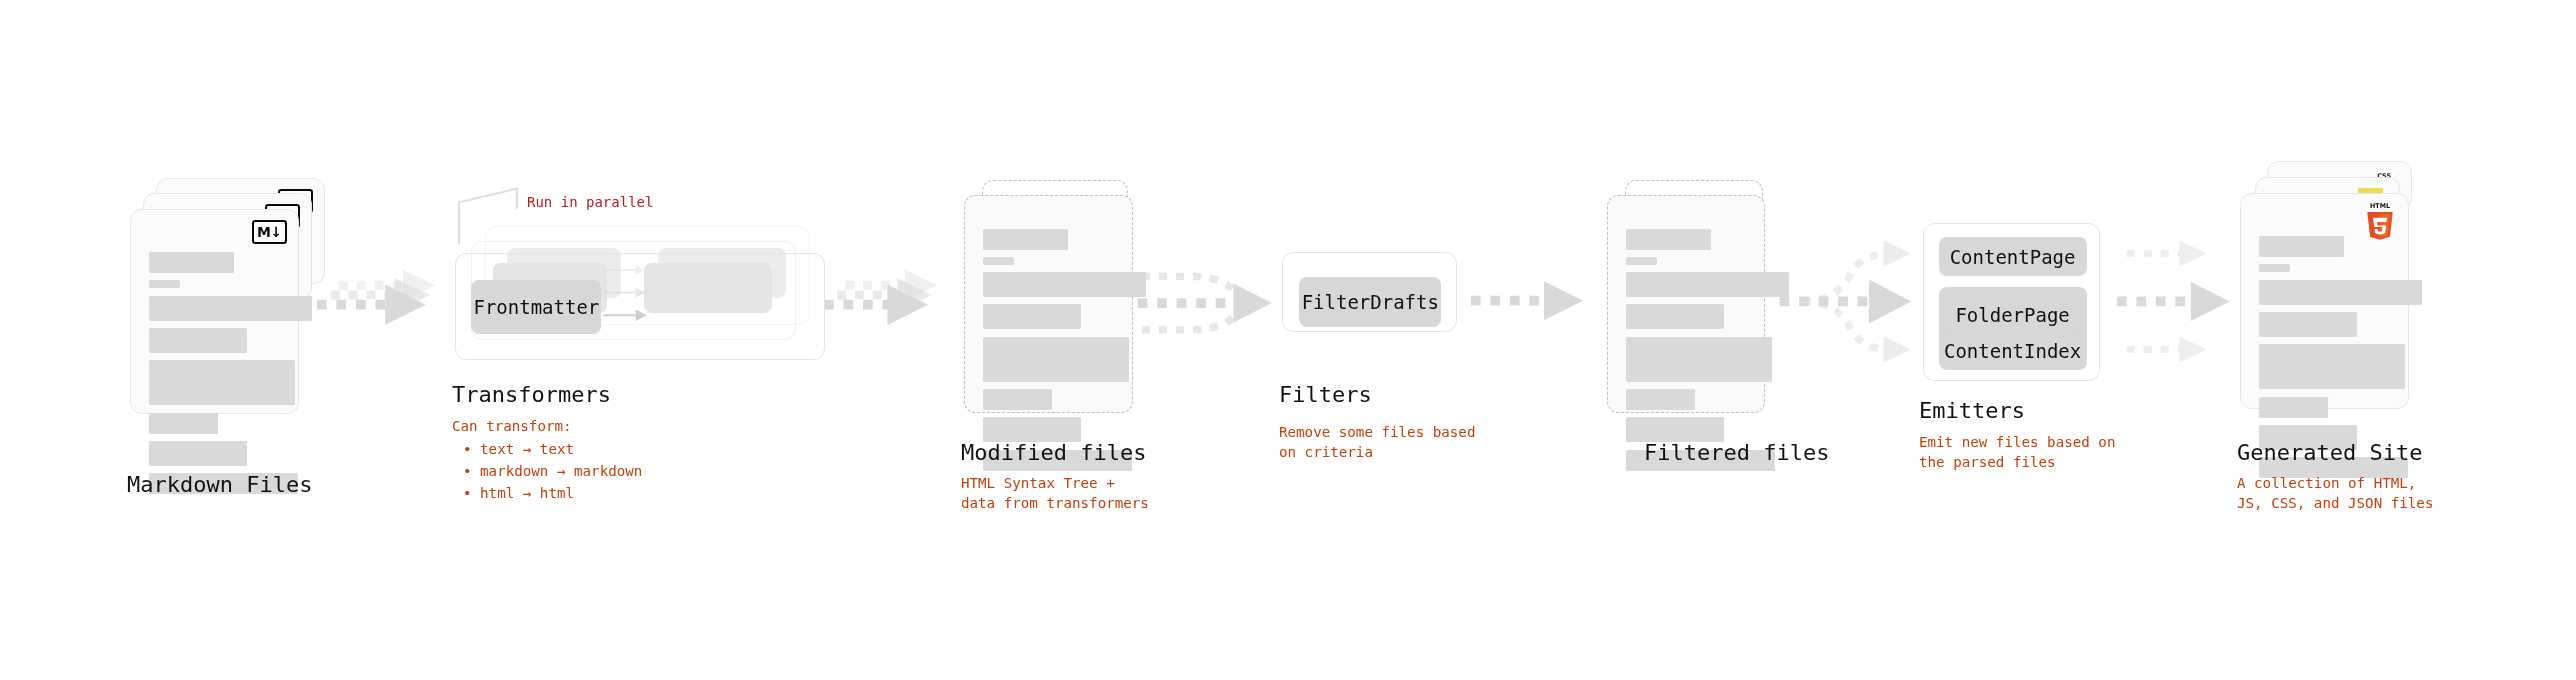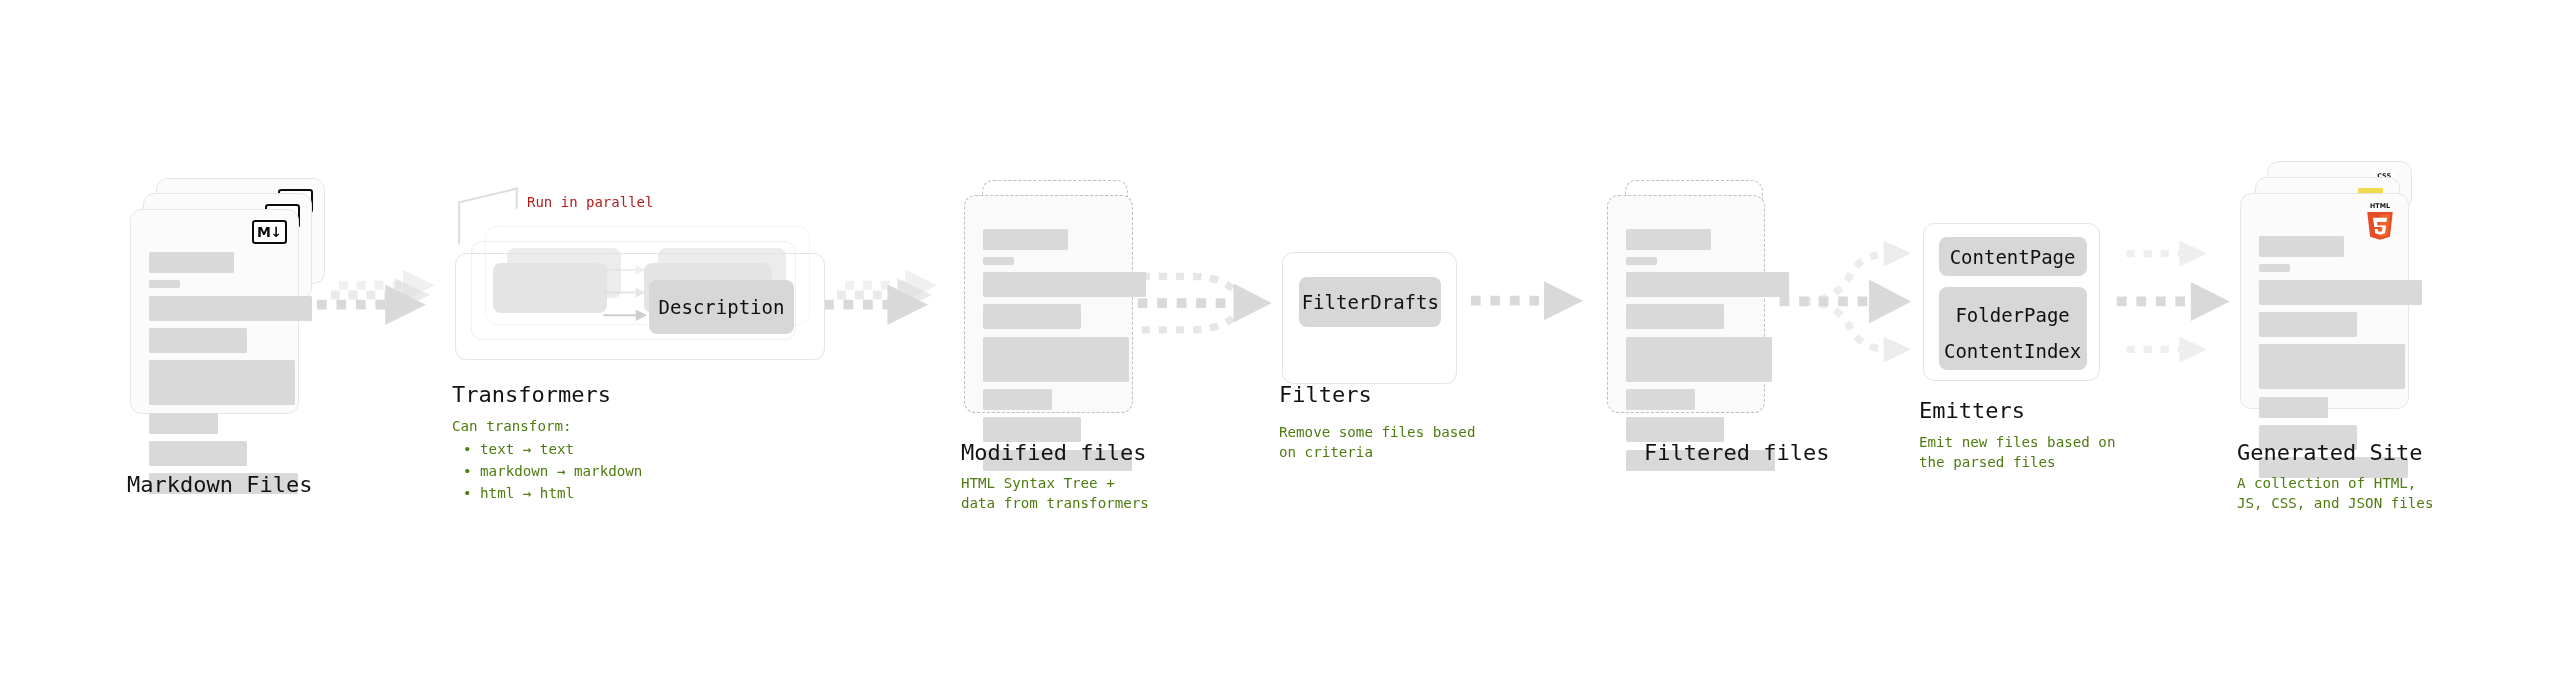--- a/index.html
+++ b/index.html
@@ -107,21 +107,21 @@
     font-size: 22px;
     color: #121212;
     white-space: nowrap;
     letter-spacing: 0px;
   }
   .stage-sub {
     position: absolute;
     font-family: "DejaVu Sans Mono", "Liberation Mono", monospace;
     font-size: 14.2px;
     line-height: 19.5px;
-    color: #4d7c0f;
+    color: #c2410c;
     white-space: pre-line;
   }
 
   
   .panel {
     position: absolute;
     box-sizing: border-box;
     border: 1.6px solid #e4e4e4;
     border-radius: 11.4px;
     background: #ffffff;
@@ -281,22 +281,22 @@
         <line x1="0" y1="44" x2="40" y2="44" stroke="#dcdcdc" stroke-width="2.5"></line>
         <polygon points="40,38 52,44 40,50" fill="#dcdcdc"></polygon>
       </g>
       <g opacity="1">
         <line x1="0" y1="72" x2="40" y2="72" stroke="#cdcdcd" stroke-width="2.5"></line>
         <polygon points="40,65 54,72 40,79" fill="#cdcdcd"></polygon>
       </g>
     </svg>
 
     <div class="panel" style="left:455px; top:253px; width:370px; height:107px; background:transparent;">
-      <div class="chip" style="left:193px; top:26px; width:145px; height:54px;">
-        <span>Description</span>
+      <div class="chip" style="left:15.4px; top:26px; width:130px; height:54px;">
+        <span>Frontmatter</span>
       </div>
     </div>
 
     <div class="stage-title" style="left:452px; top:382px;">Transformers</div>
     <div class="stage-sub" style="left:452px; top:417px;">Can transform:</div>
     <div class="stage-sub" style="left:463px; top:440px;">• text → text</div>
     <div class="stage-sub" style="left:463px; top:462px;">• markdown → markdown</div>
     <div class="stage-sub" style="left:463px; top:484px;text-align:right;">• html → html</div>
   </div>
 
@@ -313,21 +313,21 @@
           <div class="bar" style="width: 98px; height: 25px;"></div>
           <div class="bar" style="width: 149px; height: 21px;"></div>
         </div>
     </div>
     <div class="stage-title" style="left:961px; top:440px;">Modified files</div>
     <div class="stage-sub" style="left:961px; top:474px;">HTML Syntax Tree +
 data from transformers</div>
   </div>
 
   <div>
-    <div class="panel" style="left:1282px; top:252px; width:175px; height:132px;text-decoration:underline;">
+    <div class="panel" style="left:1282px; top:252px; width:175px; height:80px;text-decoration:underline;">
       <div class="chip" style="left:16.3px; top:24.4px; width:142px; height:50px;">
         <span>FilterDrafts</span>
       </div>
     </div>
     <div class="stage-title" style="left:1279px; top:382px;">Filters</div>
     <div class="stage-sub" style="left:1279px; top:423px;">Remove some files based
 on criteria</div>
   </div>
 
   <div>

